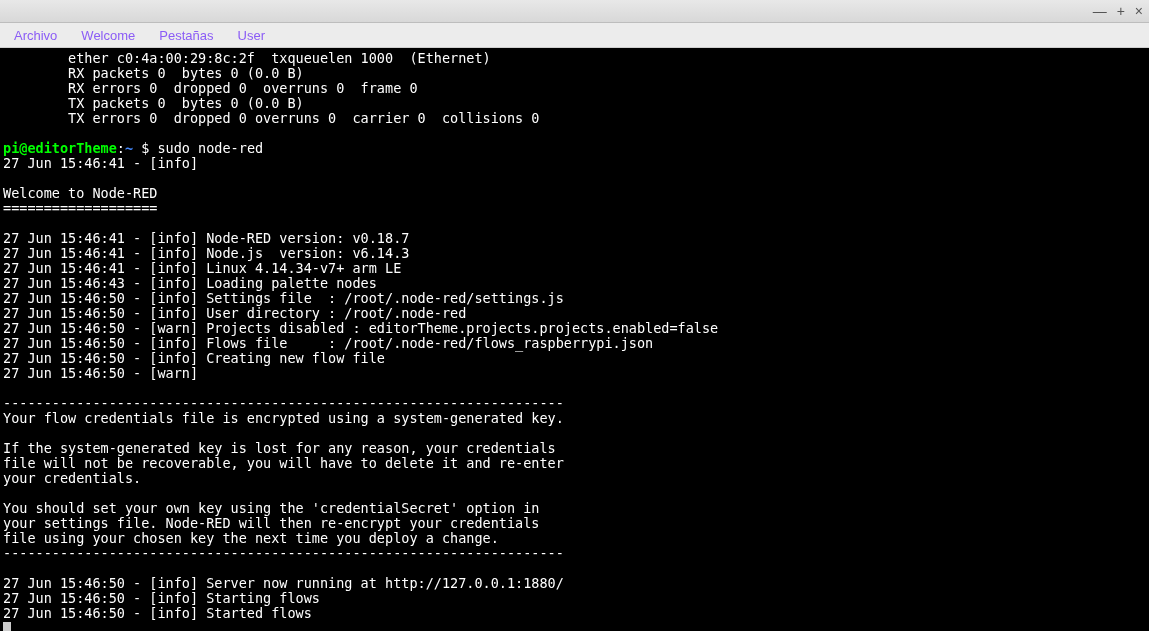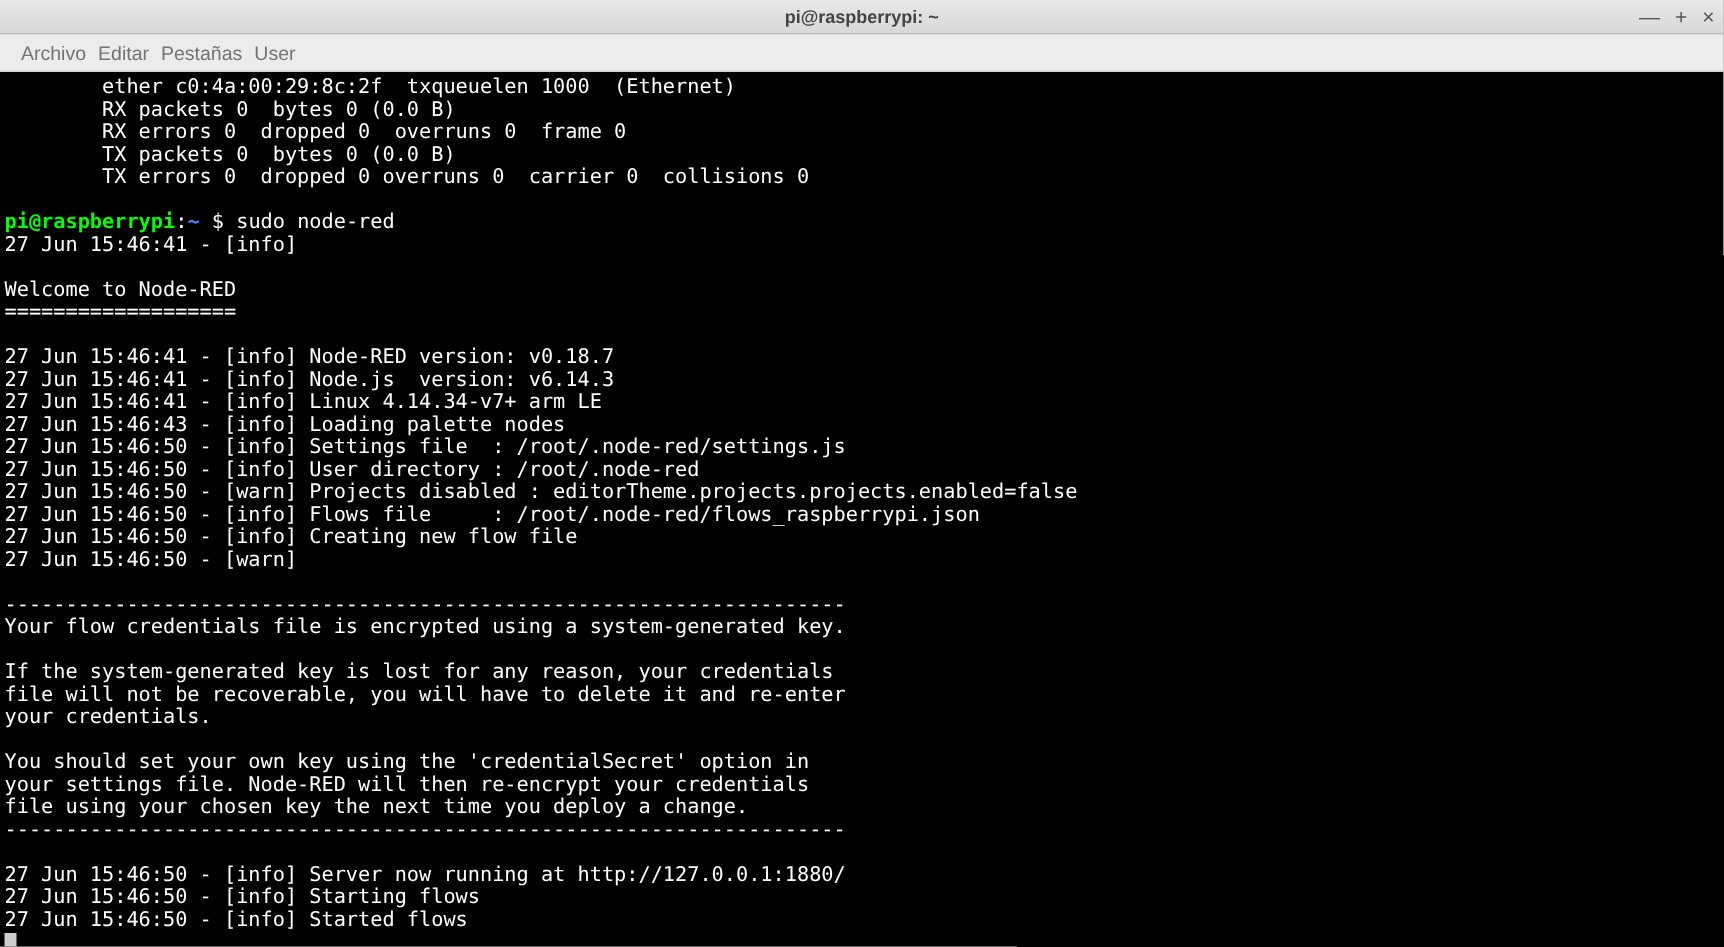--- a/index.html
+++ b/index.html
@@ -1,53 +1,52 @@
 <!DOCTYPE html>
 <html><head>
 <meta charset="utf-8">
 <style>
   html,body{margin:0;padding:0;font-family:sans-serif;background:#fff;width:1149px;height:631px;overflow:hidden;}
   .titlebar{height:22px;background:linear-gradient(#e8e8e8,#d8d8d8);border-bottom:1px solid #bdbdbd;display:flex;align-items:center;position:relative;font-size:12px;color:#333;}
   .titlebar-title{position:absolute;left:0;right:0;text-align:center;font-weight:bold;color:#444;pointer-events:none;}
   .win-controls{position:absolute;right:6px;top:0;height:22px;display:flex;align-items:center;gap:10px;color:#555;font-size:14px;line-height:1;}
   .win-controls span{cursor:pointer;}
-  .menubar{height:24px;background:#ececec;border-bottom:1px solid #cfcfcf;display:flex;align-items:center;padding:0 10px;font-size:13px;color:#737373;}
+  .menubar{height:24px;background:#ececec;border-bottom:1px solid #cfcfcf;display:flex;align-items:center;padding:0 10px;gap:16px;font-size:13px;color:#8b5cf6;}
   .menubar span{cursor:pointer;padding:2px 4px;}
   .terminal{background:#000;color:#fff;font-family:"DejaVu Sans Mono","Liberation Mono",monospace;font-size:13.5px;line-height:15px;padding:3px 3px 3px 3px;white-space:pre;overflow:hidden;height:calc(631px - 22px - 24px - 6px);}
   .green{color:#00ff00;font-weight:bold;}
   .blue{color:#4489ff;font-weight:bold;}
   .dollar{color:#ffffff;}
   .cursor{display:inline-block;width:8px;height:14px;background:#cccccc;vertical-align:bottom;}
 </style>
 </head>
 <body>
 
 <div class="titlebar">
-  <div class="titlebar-title">pi@raspberrypi: ~</div>
   <div class="win-controls">
     <span>—</span>
     <span>+</span>
     <span>×</span>
   </div>
 </div>
 
 <div class="menubar">
   <span>Archivo</span>
-  <span>Editar</span>
+  <span>Welcome</span>
   <span>Pestañas</span>
   <span>User</span>
 </div>
 
 <div class="terminal" id="term">        ether c0:4a:00:29:8c:2f  txqueuelen 1000  (Ethernet)
         RX packets 0  bytes 0 (0.0 B)
         RX errors 0  dropped 0  overruns 0  frame 0
         TX packets 0  bytes 0 (0.0 B)
         TX errors 0  dropped 0 overruns 0  carrier 0  collisions 0
 
-<span class="green">pi@raspberrypi</span>:<span class="blue">~ </span><span class="dollar">$</span> sudo node-red
+<span class="green">pi@editorTheme</span>:<span class="blue">~ </span><span class="dollar">$</span> sudo node-red
 27 Jun 15:46:41 - [info]
 
 Welcome to Node-RED
 ===================
 
 27 Jun 15:46:41 - [info] Node-RED version: v0.18.7
 27 Jun 15:46:41 - [info] Node.js  version: v6.14.3
 27 Jun 15:46:41 - [info] Linux 4.14.34-v7+ arm LE
 27 Jun 15:46:43 - [info] Loading palette nodes
 27 Jun 15:46:50 - [info] Settings file  : /root/.node-red/settings.js

